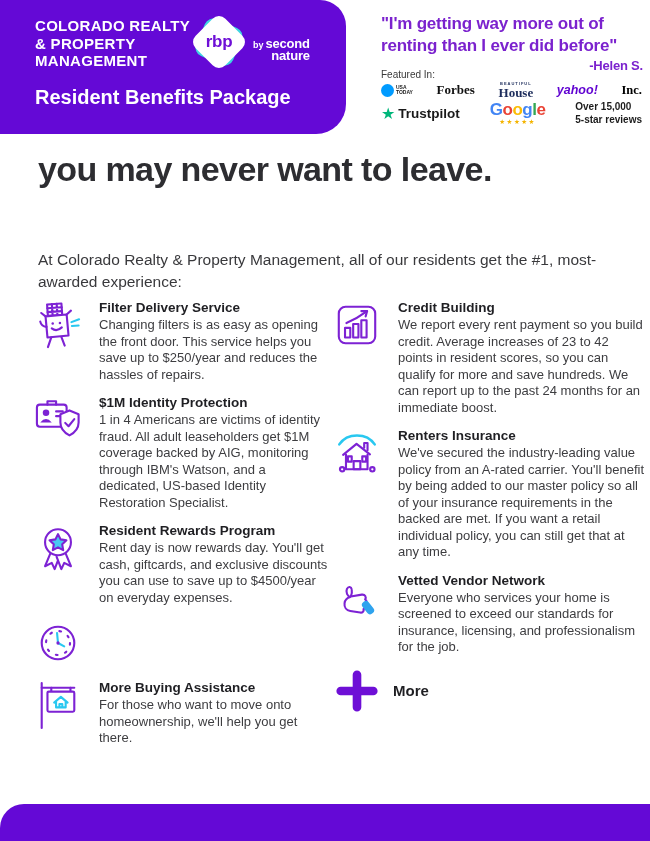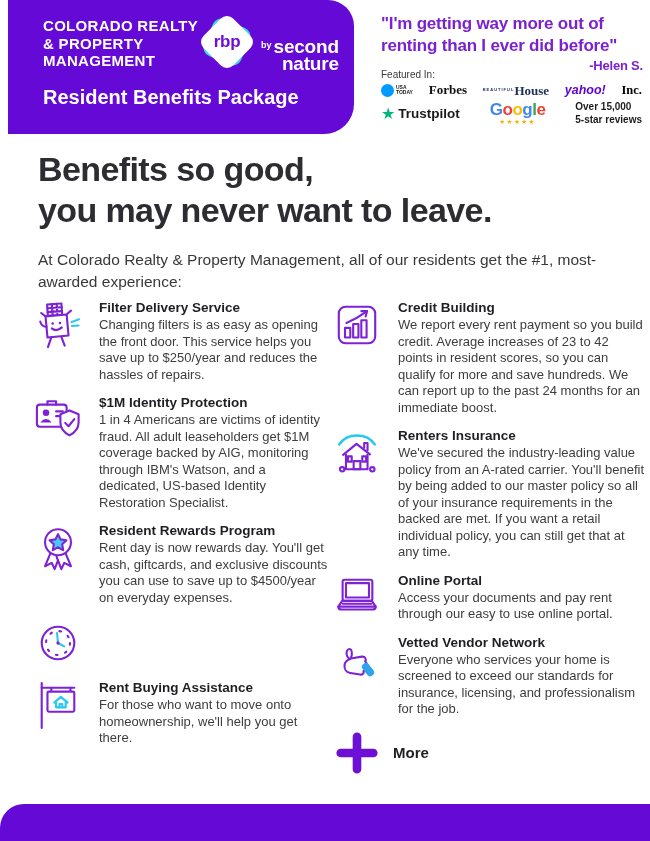--- a/index.html
+++ b/index.html
@@ -1,46 +1,46 @@
 <!DOCTYPE html>
 <html><head>
 <meta charset="utf-8">
 <style>
   html,body{margin:0;padding:0;background:#e8e8e8;}
   .page{position:relative;width:650px;height:841px;background:#fff;overflow:hidden;
         font-family:"Liberation Sans", sans-serif;margin:0 auto;}
 
   
   .header-box{position:absolute;left:0;top:0;width:346px;height:134px;
-              background:#6409D6;border-radius:0 26px 30px 0;margin-left:8px;}
+              background:#6409D6;border-radius:0 26px 30px 0;}
   .company{position:absolute;left:35px;top:17px;color:#fff;font-weight:bold;
            font-size:15px;line-height:1.18;letter-spacing:.3px;}
   .pkg-title{position:absolute;left:35px;top:86px;color:#fff;font-weight:bold;font-size:20px;}
 
   .rbp-logo{position:absolute;left:190px;top:13px;width:58px;height:58px;}
   .rbp-teal{position:absolute;inset:9px;background:#3ED4E2;border-radius:9px;transform:rotate(23deg);}
   .rbp-white{position:absolute;inset:8px;background:#fff;border-radius:9px;transform:rotate(45deg);}
   .rbp-text{position:absolute;inset:0;display:flex;align-items:center;justify-content:center;
             color:#6E0FD6;font-weight:bold;font-size:17px;letter-spacing:-.3px;}
   .by-brand{position:absolute;left:253px;top:38px;display:flex;color:#fff;}
   .by-brand .by{font-size:9px;font-weight:bold;margin:2px 2px 0 0;}
-  .brand{font-weight:bold;font-size:19px;line-height:.92;text-align:right;letter-spacing:-.2px;}
+  .brand{font-weight:bold;font-size:13px;line-height:.92;text-align:right;letter-spacing:-.2px;}
 
   
   .quote{position:absolute;left:381px;top:13px;width:262px;color:#7B22CE;
          font-weight:bold;font-size:17px;line-height:1.3;letter-spacing:-.2px;}
   .quote .attr{text-align:right;font-size:13px;margin-top:1px;}
   .featured-label{position:absolute;left:381px;top:69px;font-size:10px;color:#3a3a3a;}
   .logos-row{position:absolute;left:381px;top:80px;width:261px;height:20px;
              display:flex;justify-content:space-between;align-items:center;}
   .usat{display:flex;align-items:center;gap:2px;}
   .usat-dot{width:13px;height:13px;border-radius:50%;background:#009BFF;display:inline-block;}
   .usat-txt{font-size:5px;font-weight:bold;color:#1a1a1a;line-height:1.1;}
   .forbes{font-family:"Liberation Serif",serif;font-weight:bold;font-size:13px;color:#111;}
-  .house{display:flex;flex-direction:row;align-items:center;line-height:1;}
+  .house{display:flex;flex-direction:column;align-items:center;line-height:1;}
   .house .hb-top{font-size:4px;letter-spacing:1px;color:#1d2d5c;font-weight:bold;}
   .house .hb-main{font-family:"Liberation Serif",serif;font-weight:bold;font-size:13px;color:#1d2d5c;}
   .yahoo{font-weight:bold;font-style:italic;font-size:12.5px;color:#5F01D1;}
   .inc{font-family:"Liberation Serif",serif;font-weight:bold;font-size:12.5px;color:#000;}
   .trust-row{position:absolute;left:381px;top:101px;width:261px;
              display:flex;justify-content:space-between;align-items:center;}
   .trustpilot{display:flex;align-items:center;gap:3px;}
   .tp-star{color:#00B67A;font-size:16px;line-height:1;}
   .tp-name{font-size:13.5px;font-weight:bold;color:#191919;}
   .google{display:flex;flex-direction:column;align-items:center;line-height:1;}
@@ -145,21 +145,20 @@
       </span>
       <span class="gstars">★★★★★</span>
     </span>
     <span class="reviews">
       <div>Over 15,000</div>
       <div>5-star reviews</div>
     </span>
   </div>
 
   <div class="headline">
-    <div>Benefits so good,</div>
     <div>you may never want to leave.</div>
   </div>
   <div class="subhead">At Colorado Realty &amp; Property Management, all of our residents get the #1, most-awarded experience:</div>
 
   <div class="col-left">
 
     <div class="benefit">
       <div class="icon-box">
         <svg class="ic" width="46" height="50" viewBox="0 0 48 52">
           <g transform="rotate(-4 21 10)">
@@ -230,21 +229,21 @@
       <div class="icon-box">
         <svg class="ic" width="46" height="50" viewBox="0 0 48 50">
           <path d="M7 2 V49"></path>
           <path d="M7 7 H41"></path>
           <path d="M17 7 V11 M37 7 V11"></path>
           <rect class="fill-white" x="13" y="11" width="28" height="21" rx="1.5"></rect>
           <path class="st-cyan" d="M20 22.5 L27 16.5 L34 22.5 M22 22 V27.5 H32 V22 M25.5 27.5 V24 H28.5 V27.5"></path>
         </svg>
       </div>
       <div class="text">
-        <div class="b-title">Rent Buying Assistance</div>
+        <div class="b-title">More Buying Assistance</div>
         <div class="b-body">For those who want to move onto homeownership, we'll help you get there.</div>
       </div>
     </div>
 
   </div>
 
   <div class="col-right">
 
     <div class="benefit">
       <div class="icon-box">
@@ -276,35 +275,20 @@
           <circle cx="8.5" cy="42" r="2.3"></circle>
           <circle cx="40" cy="42" r="2.3"></circle>
         </svg>
       </div>
       <div class="text">
         <div class="b-title">Renters Insurance</div>
         <div class="b-body">We've secured the industry-leading value policy from an A-rated carrier. You'll benefit by being added to our master policy so all of your insurance requirements in the backed are met. If you want a retail individual policy, you can still get that at any time.</div>
       </div>
     </div>
 
-    <div class="benefit">
-      <div class="icon-box">
-        <svg class="ic" width="46" height="50" viewBox="0 0 48 50">
-          <rect class="fill-white" x="9" y="6" width="31" height="22" rx="2"></rect>
-          <rect x="12.5" y="9.5" width="24" height="15"></rect>
-          <path class="fill-white" d="M8.5 28 L4.5 34 H43.5 L39.5 28 Z"></path>
-          <path d="M4.5 34 Q4.5 37 8 37 H40 Q43.5 37 43.5 34"></path>
-          <path d="M9 31 H39"></path>
-        </svg>
-      </div>
-      <div class="text">
-        <div class="b-title">Online Portal</div>
-        <div class="b-body">Access your documents and pay rent through our easy to use online portal.</div>
-      </div>
-    </div>
 
     <div class="benefit">
       <div class="icon-box">
         <svg class="ic" width="46" height="50" viewBox="0 0 48 50">
           <path class="fill-white" d="M17 24 C14 23 12 19 13.5 15.5 C15 12.5 18 13 18.5 16 C19 18.5 18.5 21 17.5 23.5 L29 21.5 C32.5 21 34 24 32.5 26.5 C34.5 27.5 34.5 30.5 32.5 31.8 C34 33.3 33 36 30.8 36.6 C31.5 38.8 29.8 40.6 27.3 40.2 L17 38.5 C13 37.8 10.5 34.5 11 30.5 C11.3 27.5 13.5 25 17 24 Z"></path>
           <rect class="fill-blue" x="28" y="31" width="15" height="8" rx="3.5" transform="rotate(52 35.5 35)"></rect>
         </svg>
       </div>
       <div class="text">
         <div class="b-title">Vetted Vendor Network</div>

